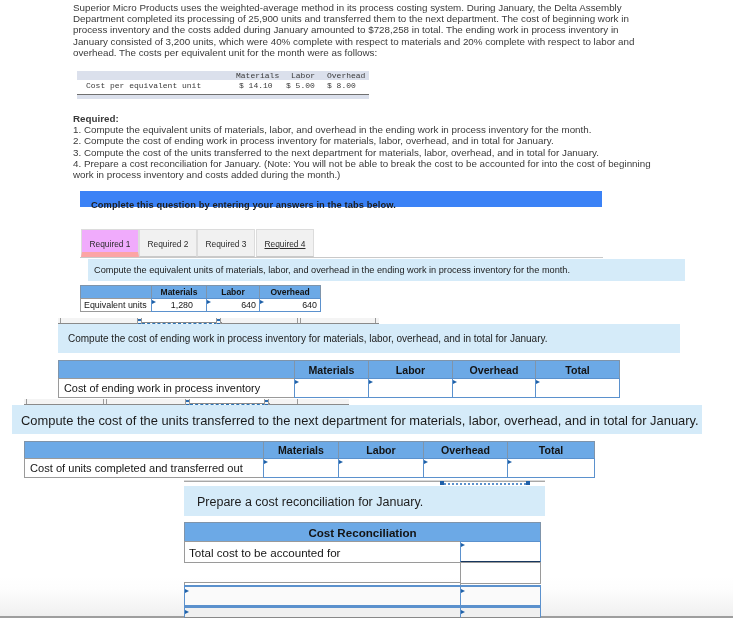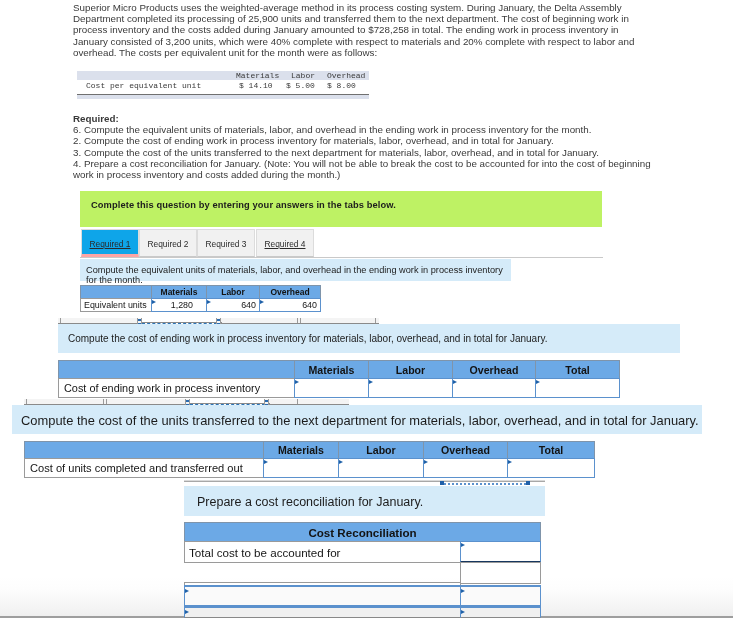--- a/index.html
+++ b/index.html
@@ -15,28 +15,28 @@
   .costbox .band.top{top:0;height:9px;}
   .costbox .band.bot{top:24px;height:4px;}
   .costbox .rule{position:absolute;left:0;top:23px;width:292px;height:1px;background:#707070;}
   .costbox .cell{position:absolute;white-space:pre;line-height:9px;}
 
   
   .reqwrap{position:absolute;left:73px;top:113px;width:585px;font-size:9.8px;line-height:11.2px;color:#3a3a3a;}
   .reqwrap .rtitle{font-weight:bold;}
 
   
-  .banner{position:absolute;left:80px;top:191px;width:522px;height:36px;background:#bef264;}
+  .banner{position:absolute;left:80px;top:191px;width:522px;height:16px;background:#3b82f6;}
   .banner .btxt{position:absolute;left:11px;top:9px;font-size:9.3px;font-weight:bold;color:#1d1d1d;letter-spacing:.1px;}
 
   
   .tabbar{position:absolute;left:80px;top:229px;width:523px;height:29px;}
   .tabstrip{position:absolute;left:0;top:28px;width:523px;height:1px;background:#c9c9c9;}
   .tab{position:absolute;top:0;height:28px;box-sizing:border-box;background:#f1f1f1;border:1px solid #dcdcdc;border-bottom:1px solid #c9c9c9;font-size:8.4px;color:#2b2b2b;text-align:center;line-height:28px;}
-  .tab.active{background:#0ea5e9;border-bottom:3px solid #fca5a5;z-index:2;text-decoration:underline;}
+  .tab.active{background:#f0abfc;border-bottom:5px solid #fca5a5;z-index:2;}
 
   
   .prompt{position:absolute;background:#d5ebf9;color:#1c1c1c;}
   .prompt .ptxt{position:absolute;}
 
   
   .bt{position:absolute;}
   .bt .hd{position:absolute;box-sizing:border-box;background:#6ca9e6;border:1px solid #7f94aa;font-weight:bold;text-align:center;color:#131313;}
   .bt .lbl{position:absolute;box-sizing:border-box;background:#ffffff;border:1px solid #9a9a9a;text-align:left;color:#161616;}
   .bt .inp{position:absolute;box-sizing:border-box;background:#ffffff;border:1px solid #5b91cd;text-align:right;color:#161616;}
@@ -69,39 +69,39 @@
     <div class="cell" style="left:214px;top:0px;">Labor</div>
     <div class="cell" style="left:250px;top:0px;">Overhead</div>
     <div class="cell" style="left:9px;top:10px;">Cost per equivalent unit</div>
     <div class="cell" style="left:162px;top:10px;">$ 14.10</div>
     <div class="cell" style="left:209px;top:10px;">$ 5.00</div>
     <div class="cell" style="left:250px;top:10px;">$ 8.00</div>
   </div>
 
   <div class="reqwrap">
     <div class="rtitle">Required:</div>
-    <div>6. Compute the equivalent units of materials, labor, and overhead in the ending work in process inventory for the month.</div>
+    <div>1. Compute the equivalent units of materials, labor, and overhead in the ending work in process inventory for the month.</div>
     <div>2. Compute the cost of ending work in process inventory for materials, labor, overhead, and in total for January.</div>
     <div>3. Compute the cost of the units transferred to the next department for materials, labor, overhead, and in total for January.</div>
     <div>4. Prepare a cost reconciliation for January. (Note: You will not be able to break the cost to be accounted for into the cost of beginning work in process inventory and costs added during the month.)</div>
   </div>
 
   <div class="banner">
     <div class="btxt">Complete this question by entering your answers in the tabs below.</div>
   </div>
 
   <div class="tabbar">
     <div class="tabstrip"></div>
     <div class="tab active" style="left:1px;width:58px;">Required 1</div>
     <div class="tab" style="left:59px;width:58px;">Required 2</div>
     <div class="tab" style="left:117px;width:58px;">Required 3</div>
     <div class="tab" style="left:176px;width:58px;text-decoration:underline;">Required 4</div>
   </div>
 
-  <div class="prompt" style="left:80px;top:259px;width:431px;height:22px;">
+  <div class="prompt" style="left:88px;top:259px;width:597px;height:22px;">
     <div class="ptxt" style="left:6px;top:6px;font-size:9.2px;">Compute the equivalent units of materials, labor, and overhead in the ending work in process inventory for the month.</div>
   </div>
 
   <div class="bt" style="left:80px;top:285px;">
     <div class="hd" style="left:0;top:0;width:72px;height:14px;"></div>
     <div class="hd" style="left:71px;top:0;width:56px;height:14px;line-height:13px;font-size:8.5px;">Materials</div>
     <div class="hd" style="left:126px;top:0;width:54px;height:14px;line-height:13px;font-size:8.5px;">Labor</div>
     <div class="hd" style="left:179px;top:0;width:62px;height:14px;line-height:13px;font-size:8.5px;">Overhead</div>
     <div class="lbl" style="left:0;top:13px;width:72px;height:14px;line-height:13px;padding-left:3px;font-size:8.9px;">Equivalent units</div>
     <div class="inp" style="left:71px;top:13px;width:59px;height:14px;line-height:13px;padding-right:16px;font-size:8.9px;"><span class="mark"></span><span>1,280</span></div>

